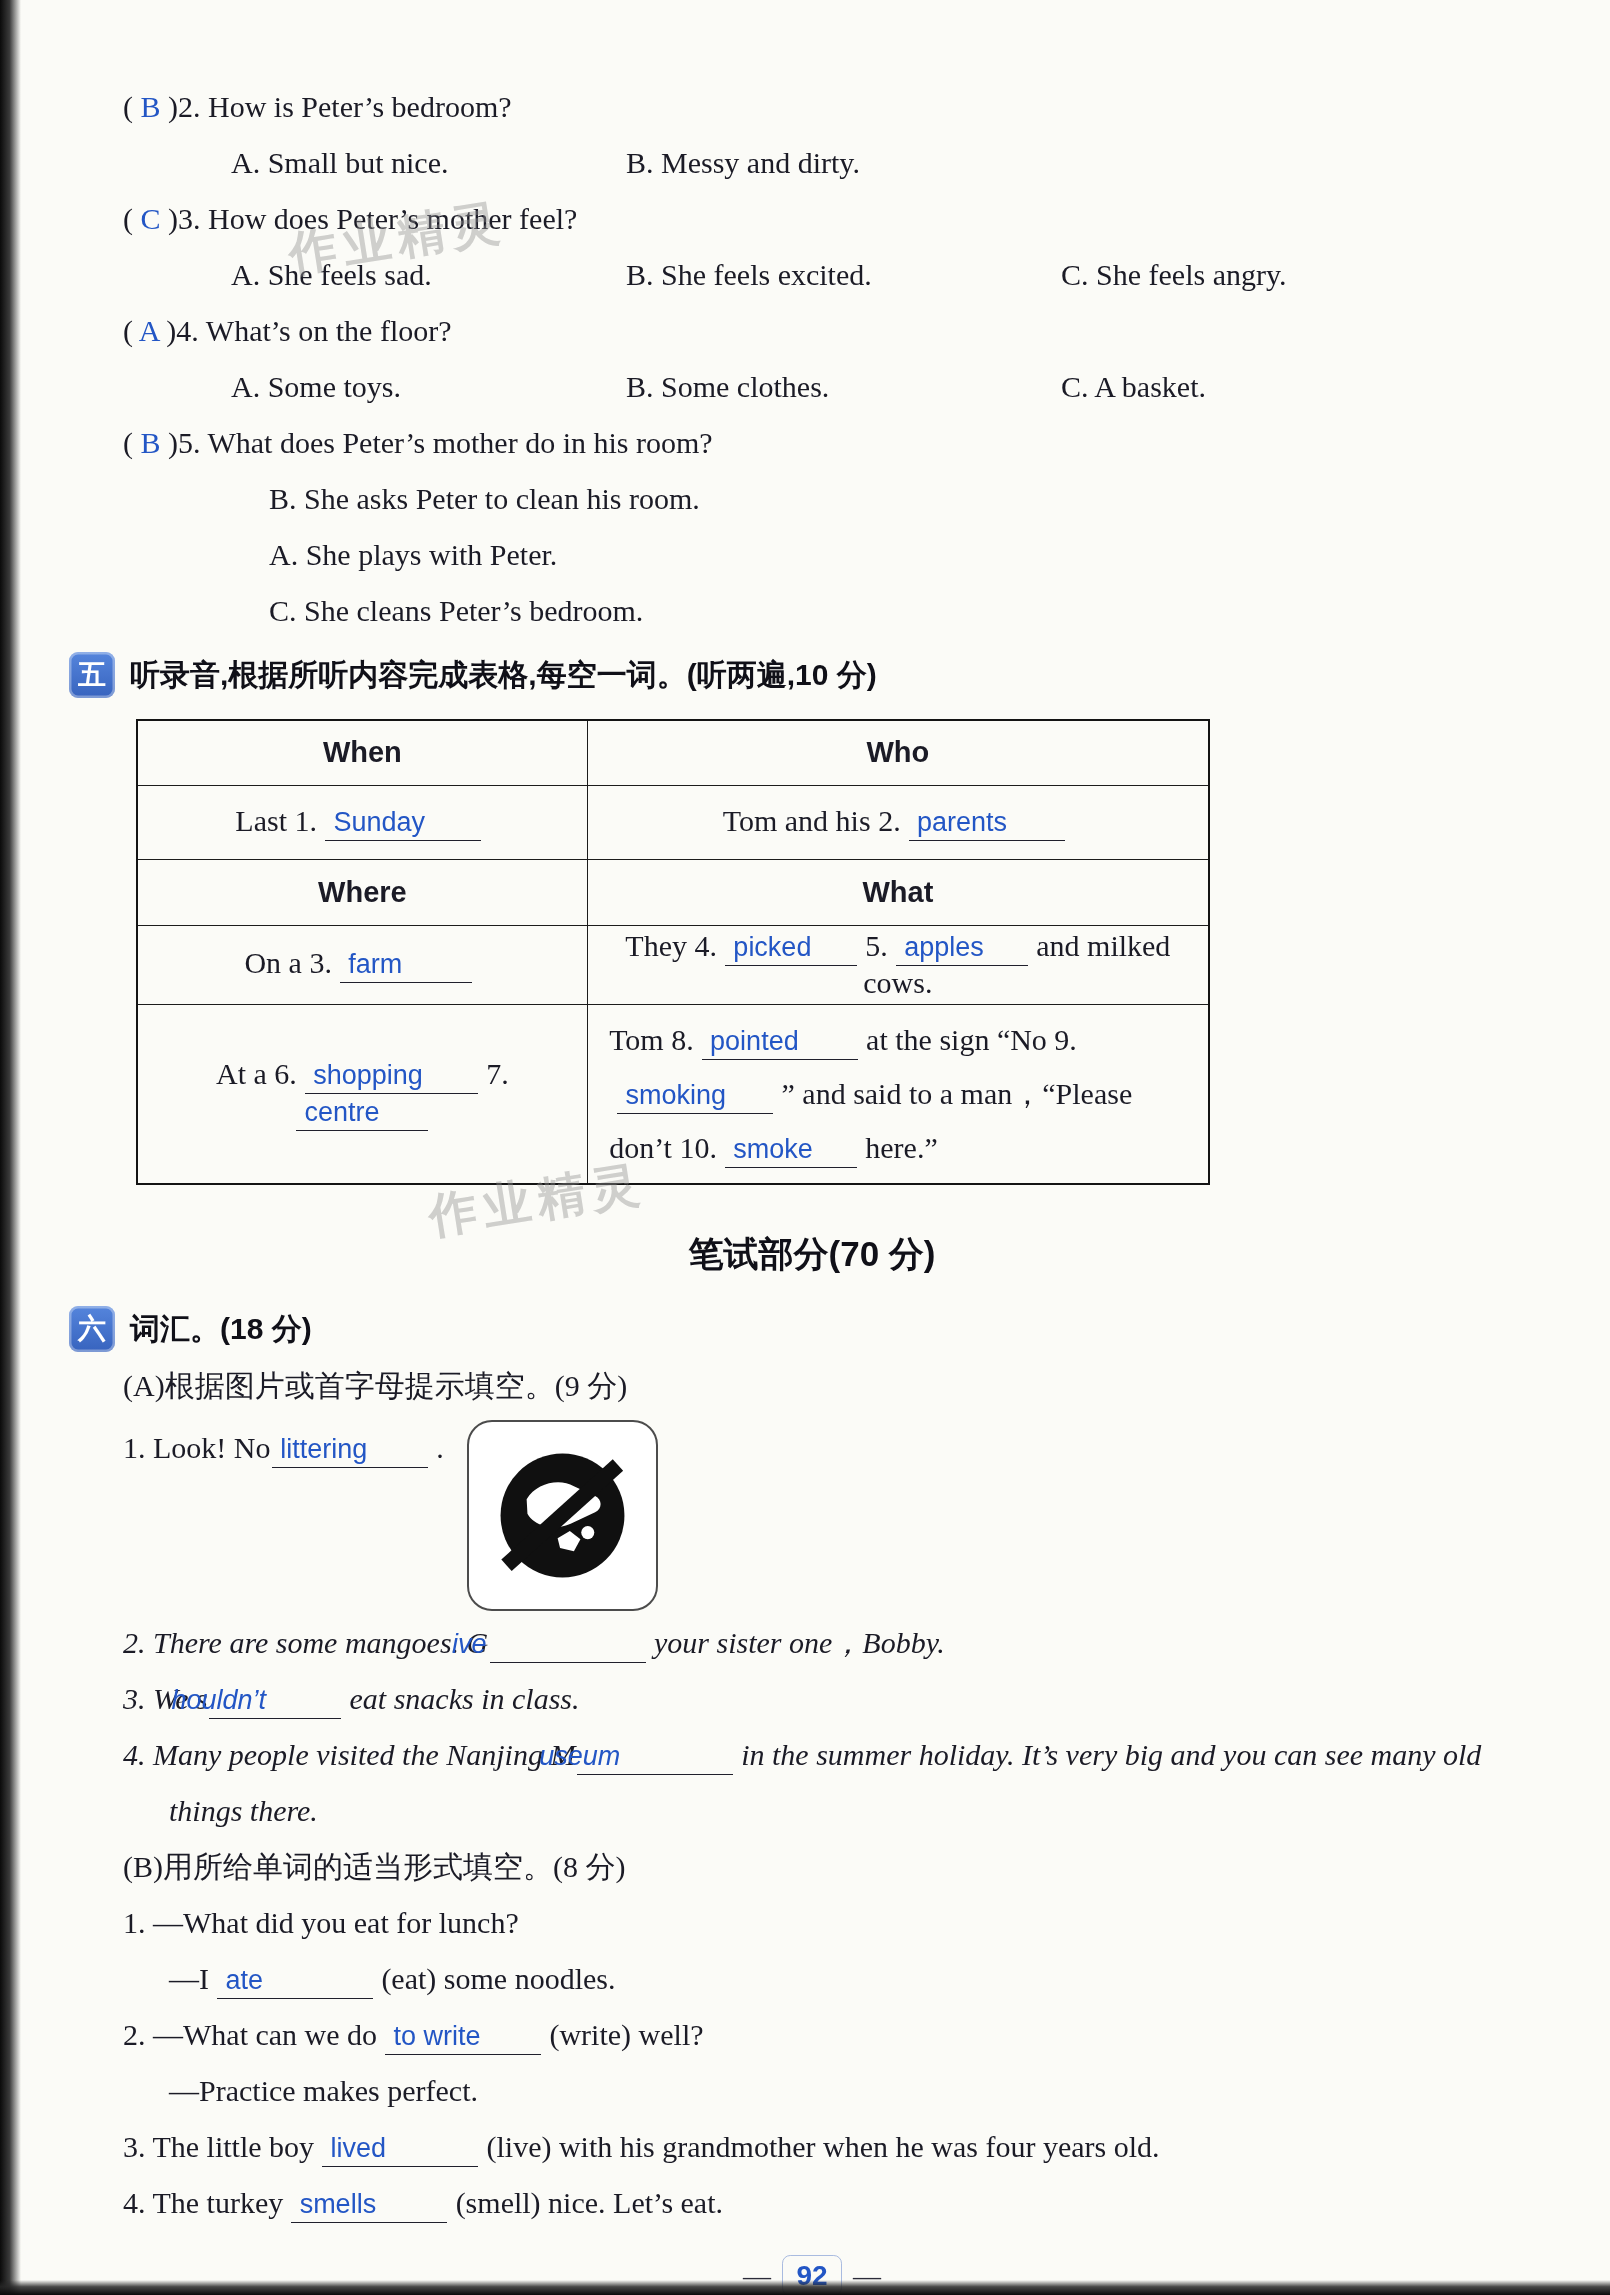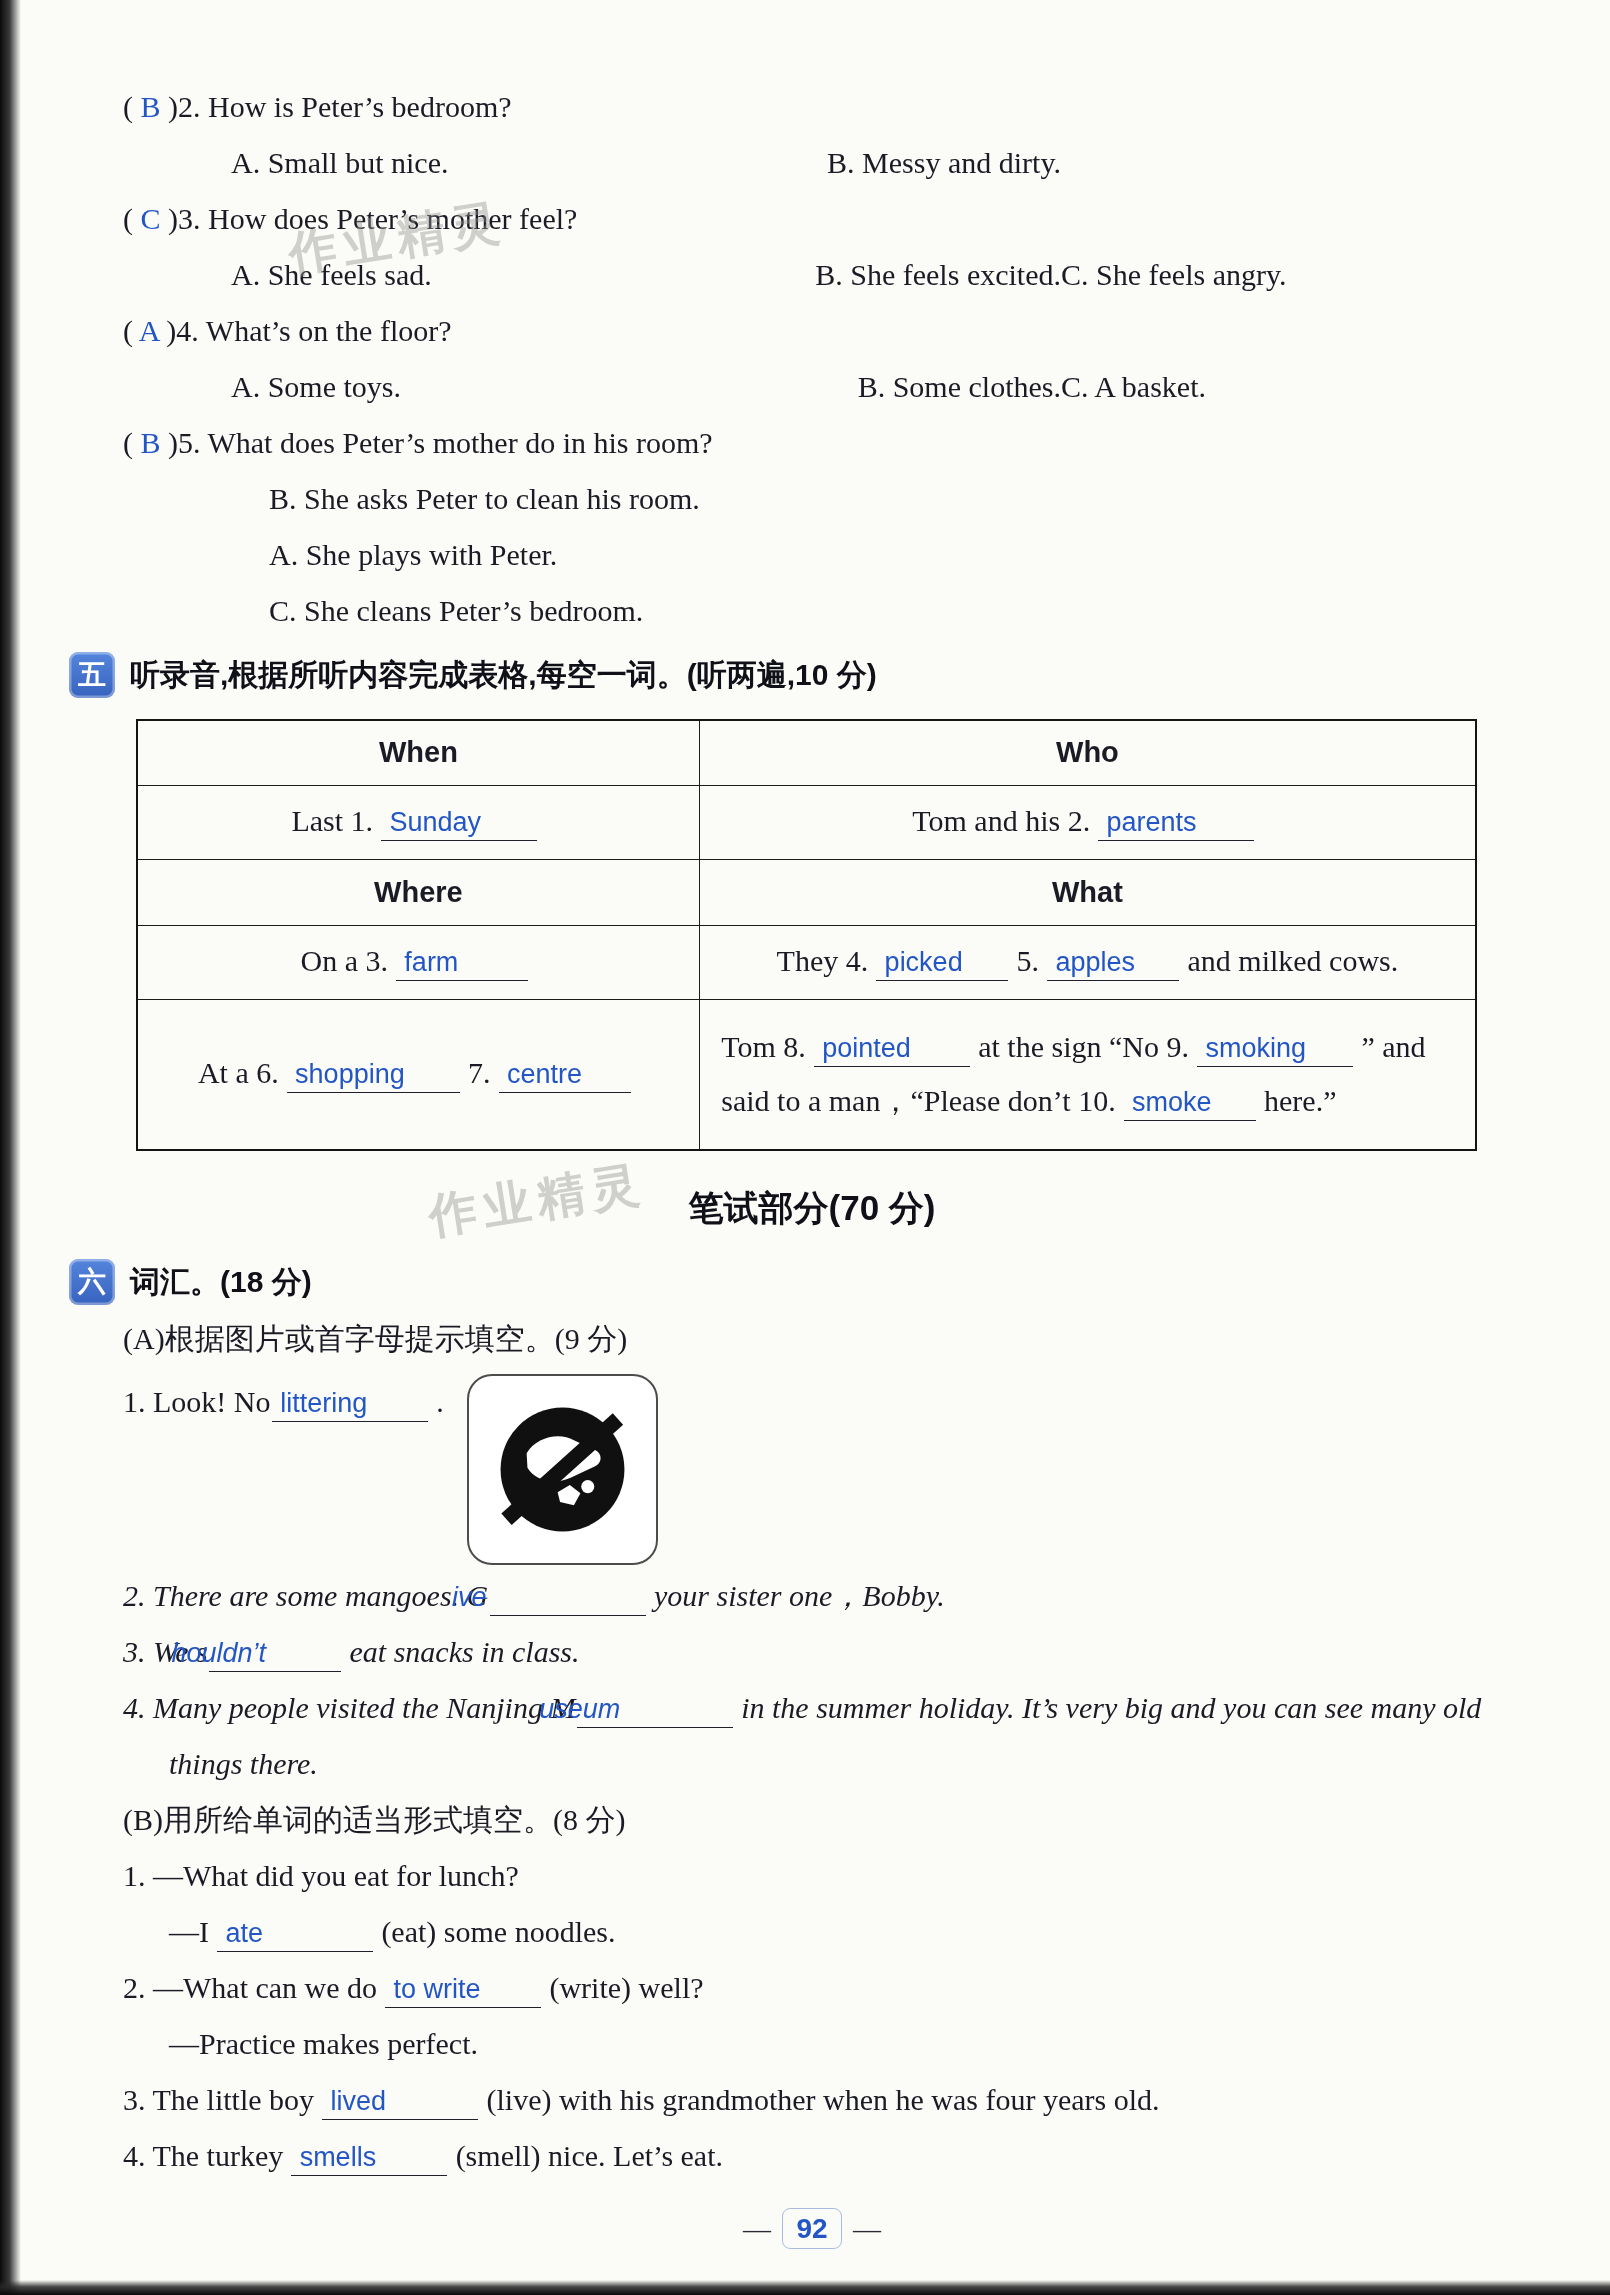--- a/index.html
+++ b/index.html
@@ -20,21 +20,21 @@
   }
   .edge-bottom {
     position: absolute; left: 0; right: 0; bottom: 0; height: 15px;
     background: linear-gradient(0deg, #0a0a0a 0%, rgba(40,40,40,.85) 55%, rgba(90,90,90,0) 100%);
     z-index: 30;
   }
   .content { position: absolute; left: 123px; right: 109px; top: 79px; }
   .line { line-height: 56px; }
   .opts { margin-left: 108px; display: flex; line-height: 56px; }
   .opt-a { width: 395px; }
-  .opt-b { width: 435px; text-align: right; }
+  .opt-b { width: 435px; }
   .opt-c { flex: 1; }
   .vopts .line { margin-left: 146px; }
   .blue { color: #2356c5; }
   .blank {
     display: inline-block;
     min-width: 132px;
     border-bottom: 1.6px solid #20202c;
     text-align: left;
     color: #2356c5;
     font-family: "Liberation Sans", sans-serif;
@@ -52,21 +52,21 @@
     background: linear-gradient(180deg, #5585dc, #3763be);
     border-radius: 9px;
     color: #fff;
     font-family: "Liberation Sans", sans-serif;
     font-weight: bold; font-size: 28px;
     display: flex; align-items: center; justify-content: center;
     margin-right: 15px;
     box-shadow: inset 0 0 0 2.5px rgba(255,255,255,.35);
   }
   .sec-title { font-family: "Liberation Sans", sans-serif; font-weight: bold; font-size: 30px; color: #101018; }
-  table.listen { border-collapse: collapse; width: 1341px; margin: 15px 0 17px 13px; border: 2.5px solid #141414; }
+  table.listen { border-collapse: collapse; width: 1074px; margin: 15px 0 29px 13px; border: 2.5px solid #141414; }
   .listen th, .listen td { border: 1.6px solid #1c1c1c; }
   .listen th {
     font-family: "Liberation Sans", sans-serif;
     font-size: 29px; font-weight: bold; height: 66px; text-align: center;
   }
   .listen td { height: 74px; text-align: center; font-size: 30px; padding: 3.3px 13px; }
   .listen .col-l { width: 42%; }
   .listen td.what-cell { text-align: left; height: 150px; line-height: 54px; padding: 8.2px 21.4px; }
   .written { text-align: center; font-family: "Liberation Sans", sans-serif; font-weight: bold; font-size: 35px; line-height: 79px; color: #101018; }
   .cn { font-size: 30px; }

